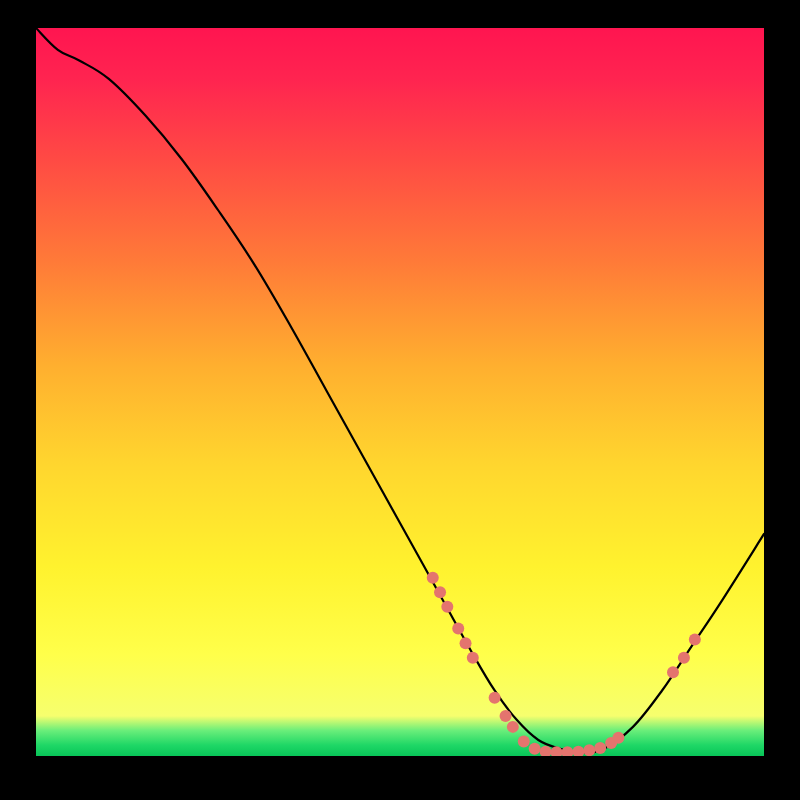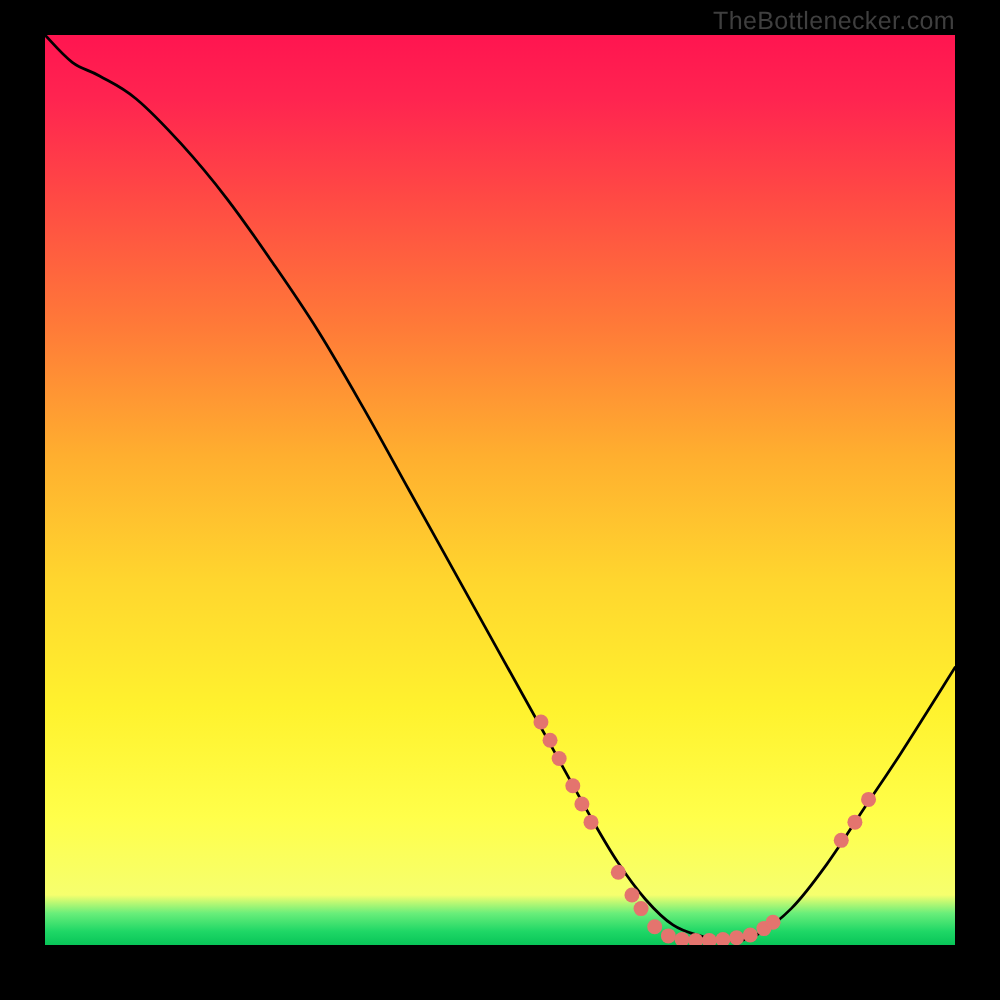--- a/index.html
+++ b/index.html
@@ -32,21 +32,20 @@
     font-size: 20px;
     font-weight: 500;
     letter-spacing: 0.3px;
   }
   svg { display: block; }
 </style>
 </head>
 <body>
 
 <div class="container">
-  <div class="watermark">TheBottlenecker.com</div>
   <div class="plot-area">
     <svg id="chart-svg" width="728" height="728" viewBox="0 0 728 728">
         <defs>
           <linearGradient id="bg-grad" x1="0" y1="0" x2="0" y2="1">
             <stop offset="0%" stop-color="#ff1550"></stop>
             <stop offset="7.000000000000001%" stop-color="#ff2450"></stop>
             <stop offset="18%" stop-color="#ff4a44"></stop>
             <stop offset="32%" stop-color="#ff7a38"></stop>
             <stop offset="46%" stop-color="#ffae2f"></stop>
             <stop offset="60%" stop-color="#ffd62e"></stop>

